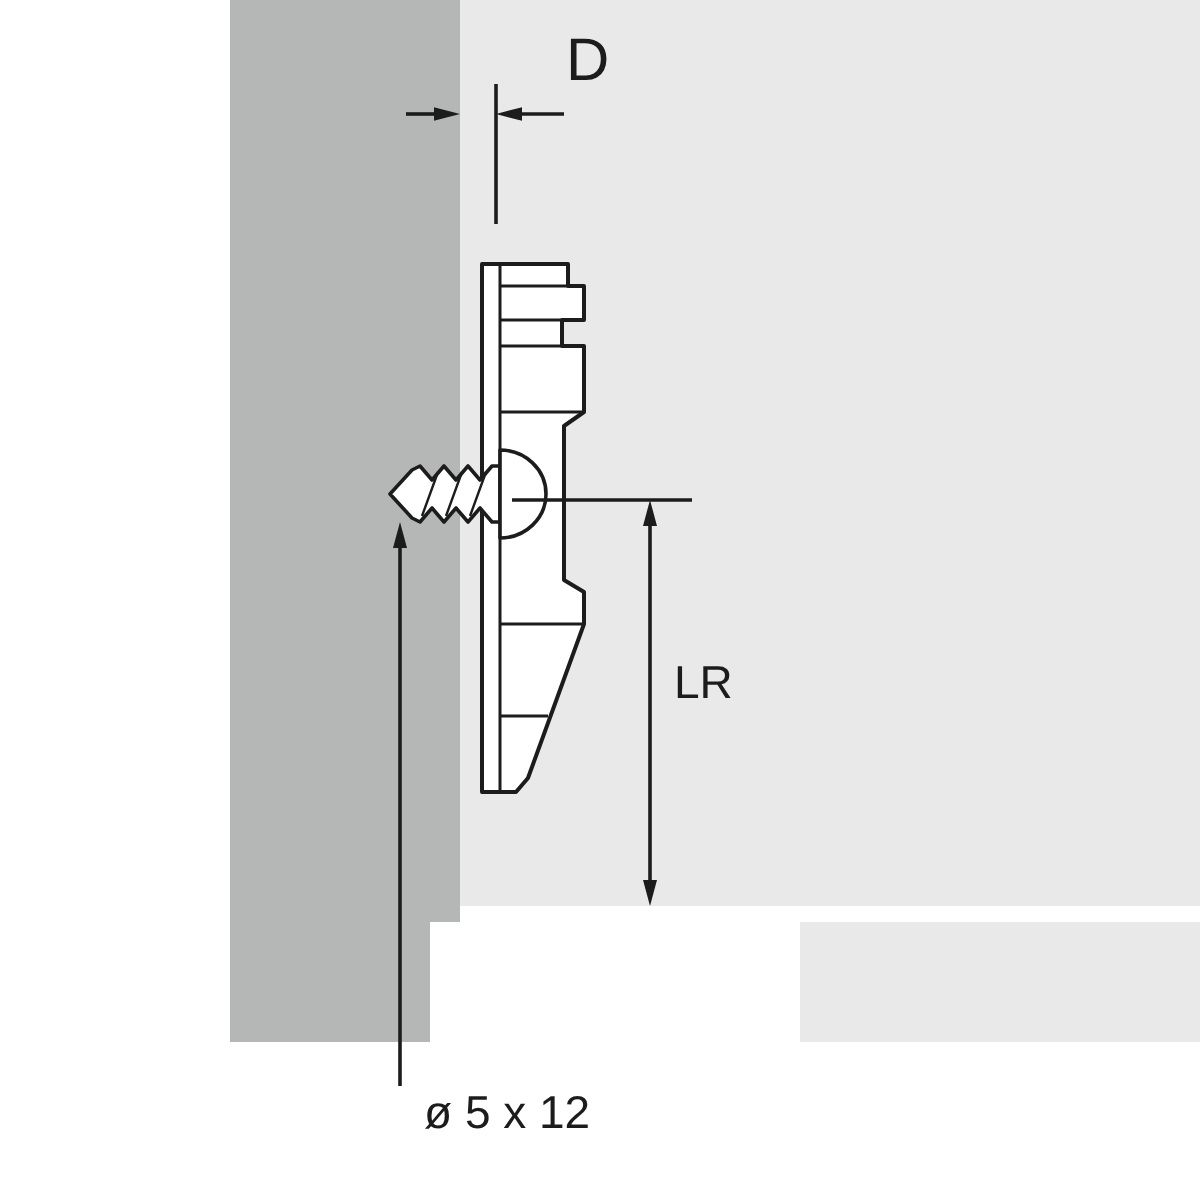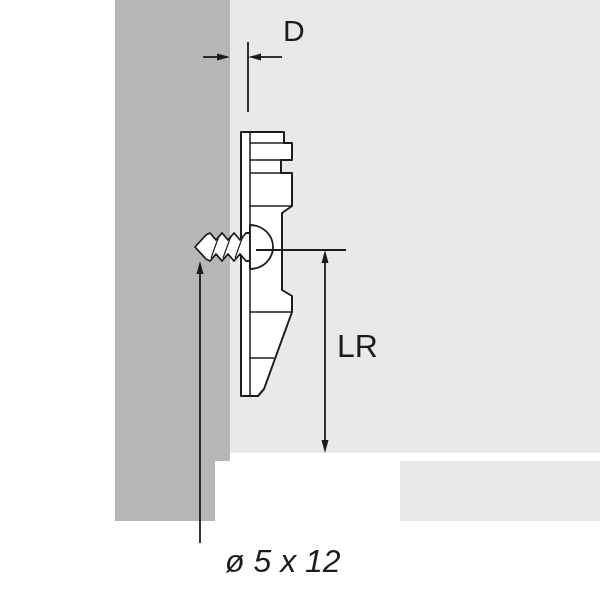--- a/index.html
+++ b/index.html
@@ -27,21 +27,21 @@
   .cutout {
     left: 215px; top: 461px; width: 185px; height: 60px;
     background: #ffffff;
   }
   .drawing {
     left: 0; top: 0;
   }
   .label {
     position: absolute;
     color: #1c1c1c;
-    font-size: 32px;
+    font-size: 23px;
     line-height: 1;
     white-space: nowrap;
   }
 </style>
 </head>
 <body>
 
 <div class="canvas">
 
   <div class="abs panel"></div>
@@ -91,15 +91,15 @@
     <g stroke="#1c1c1c" stroke-width="1.8">
       <line x1="200" y1="273" x2="200" y2="543"></line>
       <polygon points="200,261 196.5,274 203.5,274" fill="#1c1c1c" stroke="none"></polygon>
     </g>
   </svg>
 
   <div class="label" style="left:283px; top:16px; font-size:30px;">D</div>
 
   <div class="label" style="left:337px; top:330px;">LR</div>
 
-  <div class="label" style="left:225px; top:545px;font-style:italic;">ø 5 x 12</div>
+  <div class="label" style="left:212px; top:545px;">ø 5 x 12</div>
 
 </div>
 
 </body></html>

